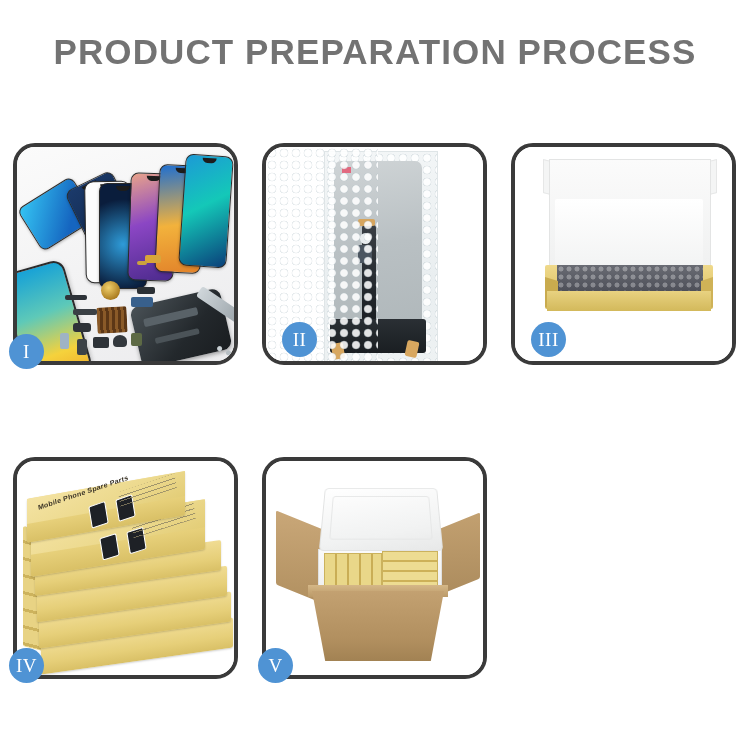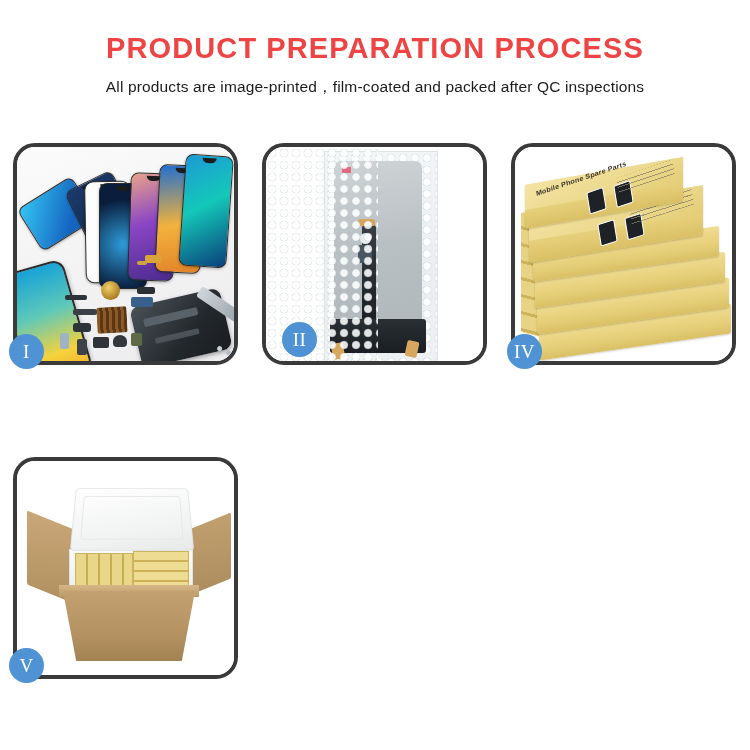--- a/index.html
+++ b/index.html
@@ -15,24 +15,24 @@
     position: relative;
   }
 
   
   .header {
     padding-top: 34px;
     text-align: center;
   }
   .title {
     font-family: "Liberation Sans", sans-serif;
-    font-size: 29px;
+    font-size: 35px;
     font-weight: bold;
     letter-spacing: 1.1px;
-    color: #ef4444;
+    color: #737373;
     line-height: 1;
     white-space: nowrap;
   }
   .subtitle {
     margin-top: 14px;
     font-family: "Liberation Sans", sans-serif;
     font-size: 15.5px;
     font-weight: normal;
     letter-spacing: 0.15px;
     color: #1c1c1c;
@@ -379,21 +379,20 @@
   .c6-tab2{
     position:absolute; left:58px; top:146px; width:18px; height:16px;
     background:#ac8a56; transform:skewY(13deg);
   }
 </style>
 </head>
 <body>
 
 <div class="header">
   <div class="title">PRODUCT PREPARATION PROCESS</div>
-  <div class="subtitle">All products are image-printed，film-coated and packed after QC inspections</div>
 </div>
 
 <div class="grid">
 
   <div class="panel">
     <div class="panel-inner p1">
       <div class="ph ph-a"></div>
       <div class="ph ph-b"></div>
       <div class="ph ph-c"></div>
       <div class="ph ph-d"></div>
@@ -434,20 +433,36 @@
       <div class="flex-dot"></div>
       <div class="tape-t"></div>
       <div class="conn-row"></div>
       <div class="tape-l"></div>
       <div class="tape-r"></div>
       <div class="bubbles" style="left:58px;top:4px;width:112px;height:214px;position:absolute;inset:auto;"></div>
     </div>
     <div class="badge">II</div>
   </div>
 
+  <div class="panel badge-inside">
+    <div class="panel-inner p3">
+      <div class="foam-flapL"></div>
+      <div class="foam-flapR"></div>
+      <div class="foam-lid"></div>
+      <div class="foam-sheet"></div>
+      <div class="box3-body"></div>
+      <div class="box3-inner">
+        <div class="box3-bubbles"></div>
+      </div>
+      <div class="box3-lipL"></div>
+      <div class="box3-lipR"></div>
+      <div class="box3-front"></div>
+    </div>
+    <div class="badge">III</div>
+  </div>
 
   <div class="panel">
     <div class="panel-inner p4">
       <div class="stack">
         <div class="side-stack"></div>
         <div class="sbox bk-6"></div>
         <div class="sbox bk-5"></div>
         <div class="sbox bk-4"></div>
         <div class="sbox bk-3"></div>
         <div class="sbox bk-2">

